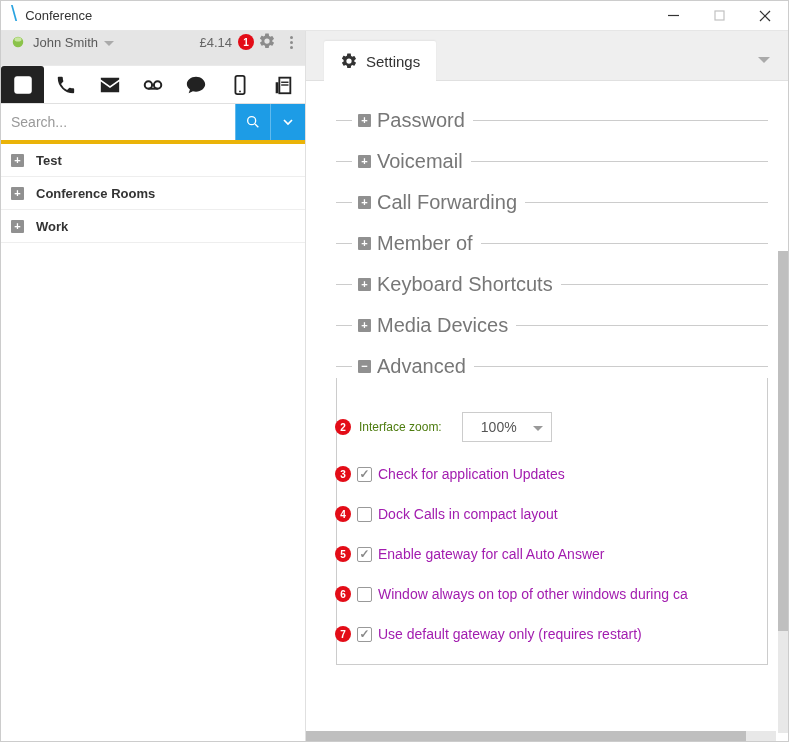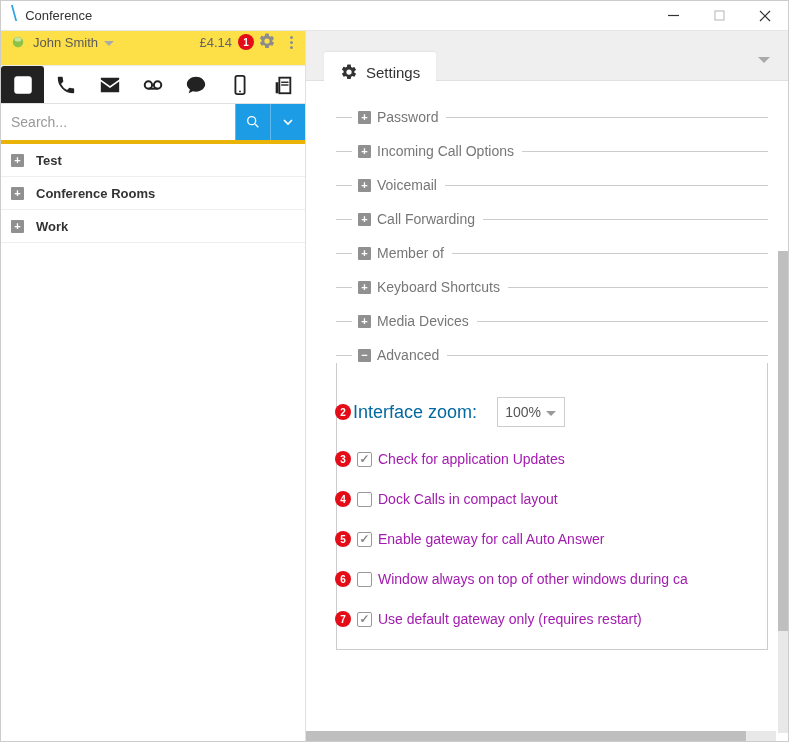--- a/index.html
+++ b/index.html
@@ -49,21 +49,21 @@
     border-right: 1px solid #e0e0e0;
     display: flex;
     flex-direction: column;
     background: #fff;
   }
   .userbar {
     height: 35px;
     display: flex;
     align-items: center;
     padding: 0 8px 12px 10px;
-    background: #fde047;
+    background: #e5e5e5;
     border-bottom: 1px solid #eaeaea;
     position: relative;
   }
   .status-dot {
     width: 14px; height: 14px;
     position: relative;
     margin-right: 8px;
   }
   .status-dot svg { width: 14px; height: 14px; }
   .username { color: #5a5a5a; font-weight: 500; }
@@ -163,21 +163,21 @@
     border-bottom: 1px solid #e0e0e0;
     position: relative;
   }
   .settings-tab {
     background: #fff;
     height: 40px;
     display: flex; align-items: center;
     padding: 0 16px;
     border-radius: 2px 2px 0 0;
     position: relative;
-    top: 12px;
+    top: 1px;
     box-shadow: 0 -1px 2px rgba(0,0,0,0.05);
   }
   .settings-tab svg { width: 18px; height: 18px; margin-right: 8px; }
   .settings-tab span { font-size: 15px; color: #333; }
   .right-header .caret-right {
     margin-left: auto; margin-bottom: 12px; color: #aaa;
   }
   .panel-body {
     flex: 1;
     overflow: hidden;
@@ -189,21 +189,21 @@
     position: relative;
   }
   .section-line {
     display: flex;
     align-items: center;
   }
   .section-line .dash { width: 16px; border-top: 1px solid #ccc; }
   .section-line .plusbox { margin: 0 6px; }
   .section-title {
     color: #777;
-    font-size: 14px;
+    font-size: 20px;
     font-weight: 400;
     margin-right: 8px;
   }
   .section-line .tail { flex: 1; border-top: 1px solid #ccc; }
 
   .advanced-box {
     border: 1px solid #ccc;
     border-top: none;
     margin-top: 0;
     padding: 22px 16px 22px 10px;
@@ -216,25 +216,25 @@
   .advanced-header .plusbox { margin: 0 6px; }
   .advanced-header .tail { flex: 1; border-top: 1px solid #ccc; }
 
   .adv-row {
     display: flex; align-items: center;
     margin: 12px 0 24px 0;
     padding-left: 6px;
     position: relative;
   }
   .adv-row .lbl { color: #a21caf; font-size: 14px; margin-left: 6px; }
-  .zoom-label { color: #0369a1; font-size: 18px; margin-right: 20px; }
+  .zoom-label { color: #4d7c0f; font-size: 12px; margin-left: 6px; margin-right: 20px; }
   .select {
     border: 1px solid #ccc;
     height: 30px;
-    width: 68px;
+    width: 90px;
     display: flex; align-items: center; justify-content: center;
     color: #555; font-size: 14px;
     position: relative;
     padding-right: 16px;
   }
   .select .caret { position: absolute; right: 8px; color: #999; }
   .chk {
     width: 15px; height: 15px;
     border: 1px solid #999;
     border-radius: 2px;
@@ -427,28 +427,20 @@
 
       <div class="section">
         <div class="section-line">
           <span class="dash"></span>
           <span class="plusbox"></span>
           <span class="section-title">Password</span>
           <span class="tail"></span>
         </div>
       </div>
 
-      <div class="section">
-        <div class="section-line">
-          <span class="dash"></span>
-          <span class="plusbox"></span>
-          <span class="section-title">Incoming Call Options</span>
-          <span class="tail"></span>
-        </div>
-      </div>
 
       <div class="section">
         <div class="section-line">
           <span class="dash"></span>
           <span class="plusbox"></span>
           <span class="section-title">Voicemail</span>
           <span class="tail"></span>
         </div>
       </div>
 

